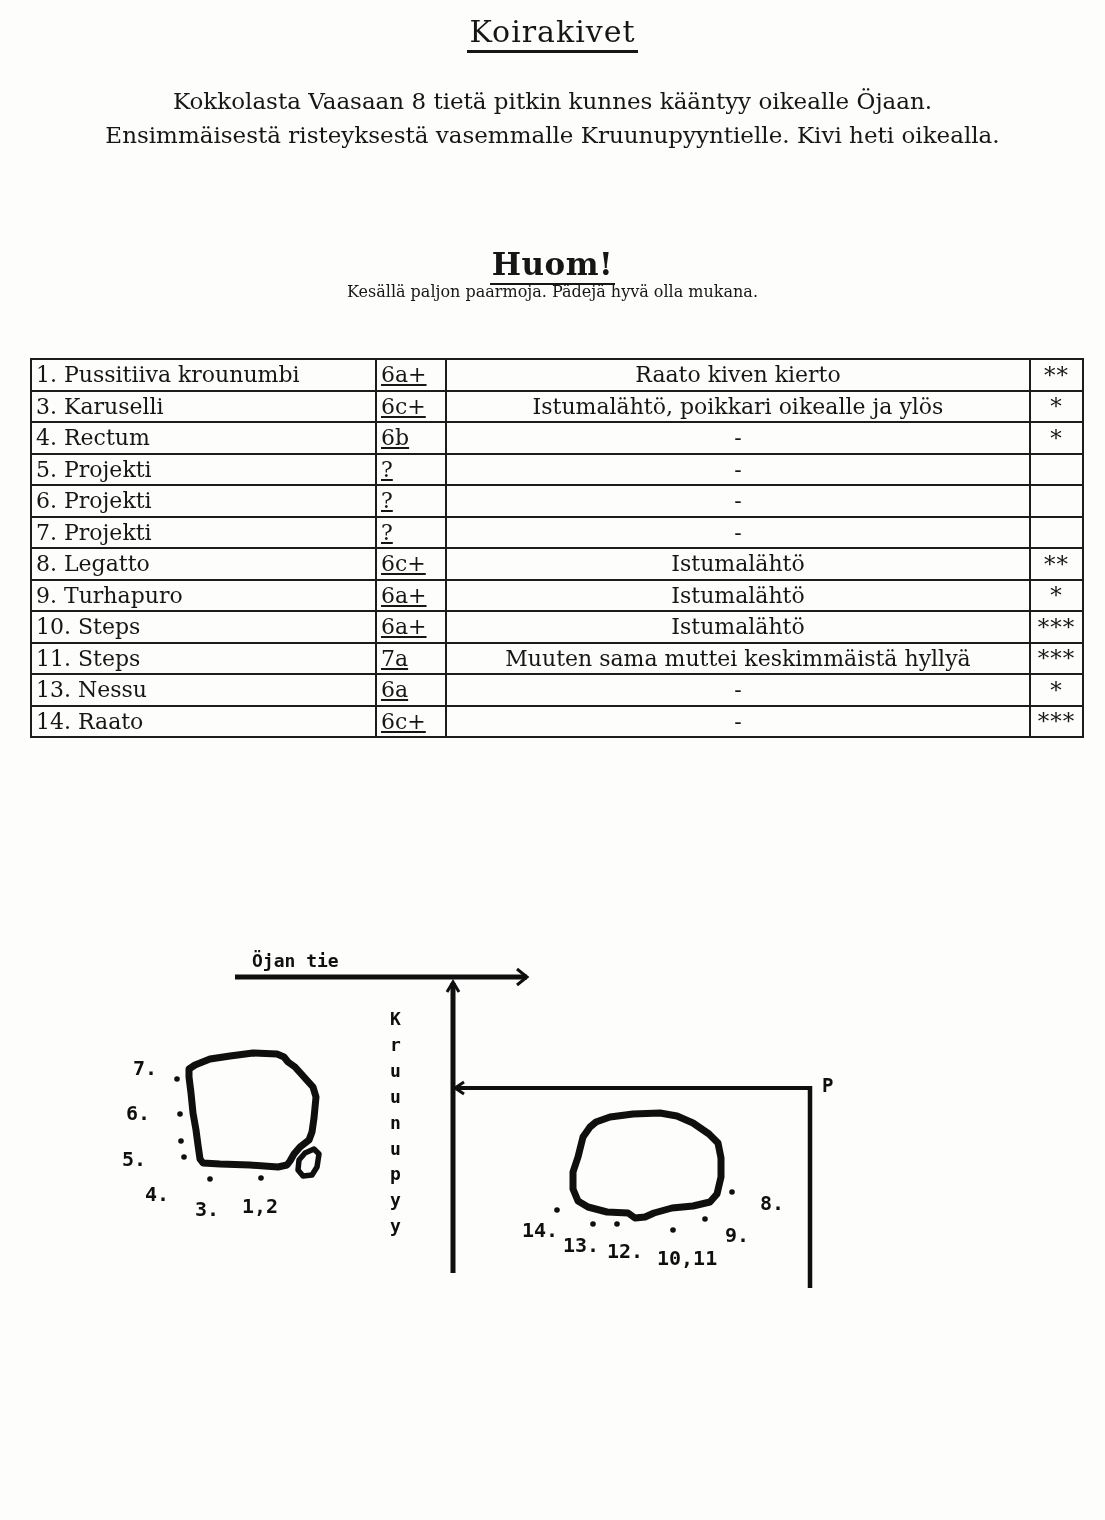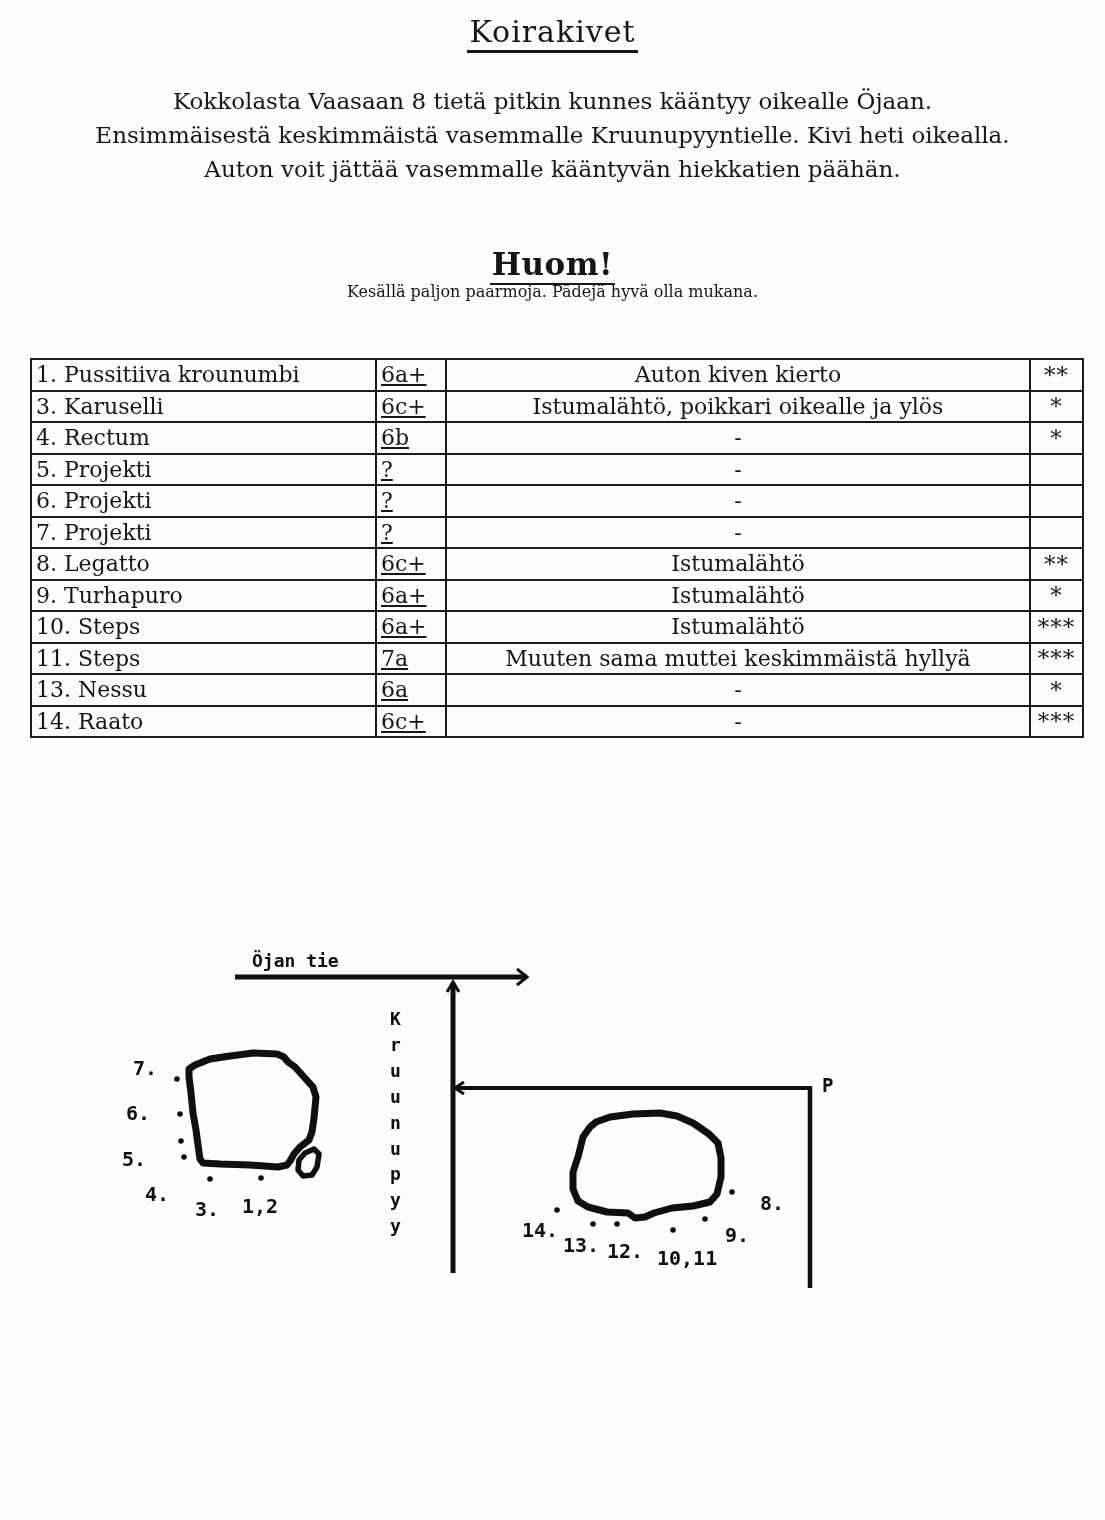--- a/index.html
+++ b/index.html
@@ -49,42 +49,41 @@
 <body>
 
 <div class="page">
 
   <div class="center title">
     <span class="u">Koirakivet</span>
   </div>
 
   <div class="center intro">
     <div>Kokkolasta Vaasaan 8 tietä pitkin kunnes kääntyy oikealle Öjaan.</div>
-    <div>Ensimmäisestä keskimmäistä vasemmalle Kruunupyyntielle. Kivi heti oikealla.</div>
-    <div>Auton voit jättää vasemmalle kääntyvän hiekkatien päähän.</div>
+    <div>Ensimmäisestä risteyksestä vasemmalle Kruunupyyntielle. Kivi heti oikealla.</div>
   </div>
 
   <div class="center huom">
     <span class="u">Huom!</span>
   </div>
 
   <div class="center note">Kesällä paljon paarmoja. Pädejä hyvä olla mukana.</div>
 
   <table class="routes">
     <colgroup>
       <col style="width:345px">
         <col style="width:70px">
         <col style="width:584px">
         <col style="width:53px">
     </colgroup>
     <tbody>
         <tr>
           <td class="td-name">1. Pussitiiva krounumbi</td>
           <td class="td-grade">6a+</td>
-          <td class="td-desc">Auton kiven kierto</td>
+          <td class="td-desc">Raato kiven kierto</td>
           <td class="td-stars">**</td>
         </tr>
         <tr>
           <td class="td-name">3. Karuselli</td>
           <td class="td-grade">6c+</td>
           <td class="td-desc">Istumalähtö, poikkari oikealle ja ylös</td>
           <td class="td-stars">*</td>
         </tr>
         <tr>
           <td class="td-name">4. Rectum</td>

